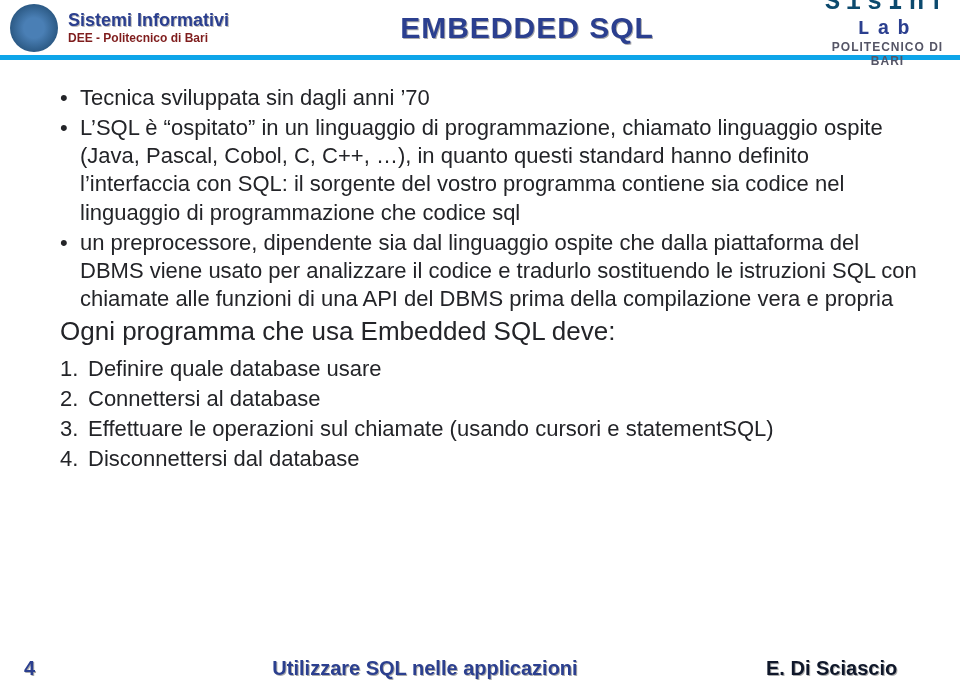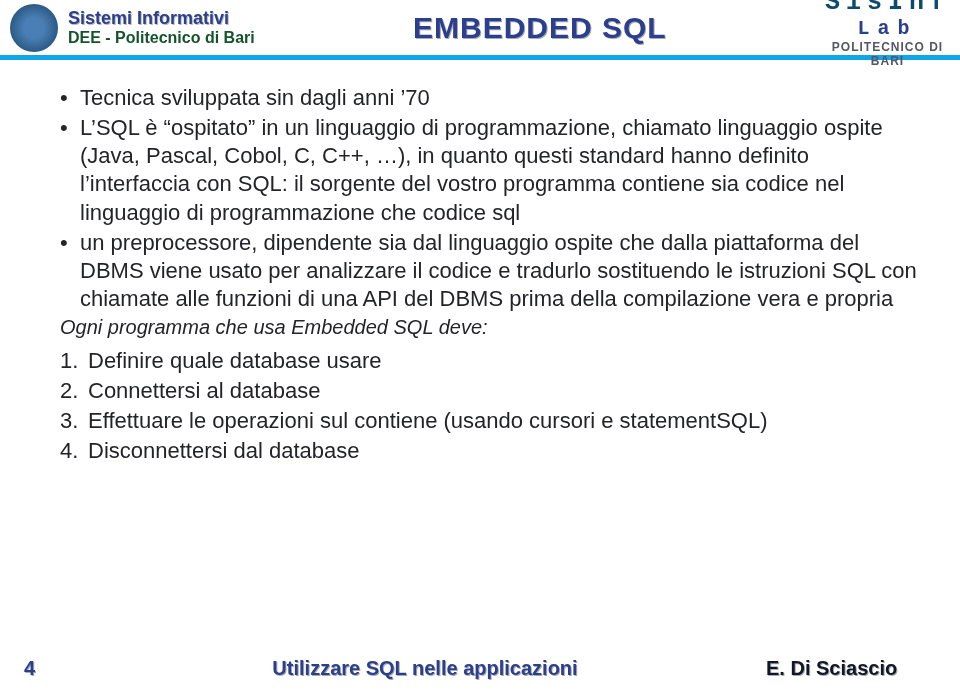--- a/index.html
+++ b/index.html
@@ -1,35 +1,35 @@
 <!DOCTYPE html>
 <html><head>
 <meta charset="utf-8">
 <style>
   * { margin:0; padding:0; box-sizing:border-box; }
   body { width:960px; height:692px; font-family:Arial,Helvetica,sans-serif; background:#fff; position:relative; overflow:hidden; }
   .header { height:60px; border-bottom:5px solid #0ea5e9; display:flex; align-items:center; padding:0 10px; }
   .logo-left { width:48px; height:48px; border-radius:50%; background:radial-gradient(circle,#4a7fb5 30%,#2c5a85 70%); margin-right:10px; flex-shrink:0; }
   .header-left { display:flex; flex-direction:column; }
   .header-left .line1 { color:#2b3f8f; font-weight:bold; font-size:18px; text-shadow:1px 1px 0 #bbb; }
-  .header-left .line2 { color:#14532d; font-weight:bold; font-size:16px; }
+  .header-left .line2 { color:#7f1d1d; font-weight:bold; font-size:12px; }
   .header-center { flex:1; text-align:center; }
   .header-center .title { color:#2b3f8f; font-weight:bold; font-size:30px; text-shadow:1px 1px 0 #aaa; letter-spacing:1px; }
   .logo-right { width:125px; text-align:center; }
   .logo-right .si { color:#0c4a6e; font-family:'Courier New',monospace; font-weight:bold; font-size:25px; letter-spacing:6px; }
   .logo-right .lab { color:#2b3f8f; font-family:'Courier New',monospace; font-weight:bold; font-size:20px; letter-spacing:8px; }
   .logo-right .sub { color:#556; font-size:12px; font-weight:bold; letter-spacing:1px; }
   .content { padding:24px 40px 20px 60px; color:#232428; }
   .content ul { list-style:none; }
   .content ul > li { position:relative; padding-left:20px; margin-bottom:2px; font-size:22px; line-height:1.28; }
   .content ul > li::before { content:"•"; position:absolute; left:0; top:0; }
   .content ol { list-style:none; counter-reset:item; margin-top:6px; }
   .content ol > li { position:relative; padding-left:28px; margin-bottom:2px; font-size:22px; line-height:1.28; counter-increment:item; }
   .content ol > li::before { content:counter(item) "."; position:absolute; left:0; top:0; }
-  .content p { font-size:20px; line-height:1.28; margin-top:2px;font-style:italic; }
+  .content p { font-size:26px; line-height:1.28; margin-top:2px; }
   .footer { position:absolute; left:0; right:0; bottom:12px; display:flex; align-items:center; padding:0 24px; }
   .footer .pagenum { color:#2b3f8f; font-weight:bold; font-size:20px; text-shadow:1px 1px 0 #aaa; width:60px; }
   .footer .ftitle { flex:1; text-align:center; color:#2b3f8f; font-weight:bold; font-size:20px; text-shadow:1px 1px 0 #aaa; }
   .footer .author { width:170px; text-align:left; color:#0f172a; font-weight:bold; font-size:20px; text-shadow:1px 1px 0 #aaa; }
 </style>
 </head>
 <body>
 
 <div class="header">
   <div class="logo-left"></div>
@@ -50,21 +50,21 @@
 <div class="content">
   <ul>
     <li>Tecnica sviluppata sin dagli anni ’70</li>
     <li>L’SQL è “ospitato” in un linguaggio di programmazione, chiamato linguaggio ospite (Java, Pascal, Cobol, C, C++, …), in quanto questi standard hanno definito l’interfaccia con SQL: il sorgente del vostro programma contiene sia codice nel linguaggio di programmazione che codice sql</li>
     <li>un preprocessore, dipendente sia dal linguaggio ospite che dalla piattaforma del DBMS viene usato per analizzare il codice e tradurlo sostituendo le istruzioni SQL con chiamate alle funzioni di una API del DBMS prima della compilazione vera e propria</li>
   </ul>
   <p>Ogni programma che usa Embedded SQL deve:</p>
   <ol>
     <li>Definire quale database usare</li>
     <li>Connettersi al database</li>
-    <li>Effettuare le operazioni sul contiene (usando cursori e statementSQL)</li>
+    <li>Effettuare le operazioni sul chiamate (usando cursori e statementSQL)</li>
     <li>Disconnettersi dal database</li>
   </ol>
 </div>
 
 <div class="footer">
   <span class="pagenum">4</span>
   <span class="ftitle">Utilizzare SQL nelle applicazioni</span>
   <span class="author">E. Di Sciascio</span>
 </div>
 

